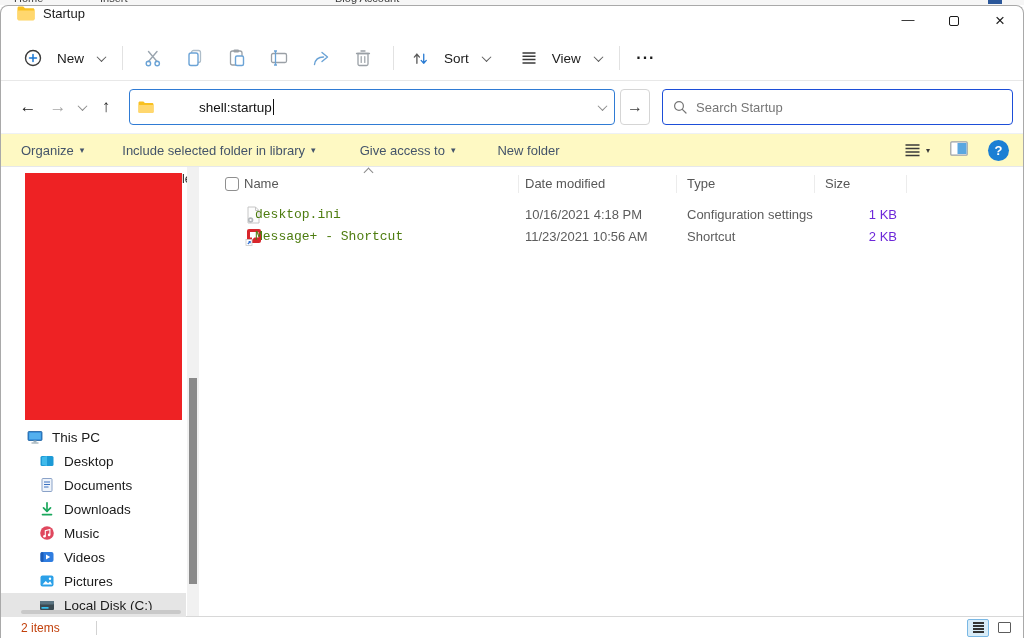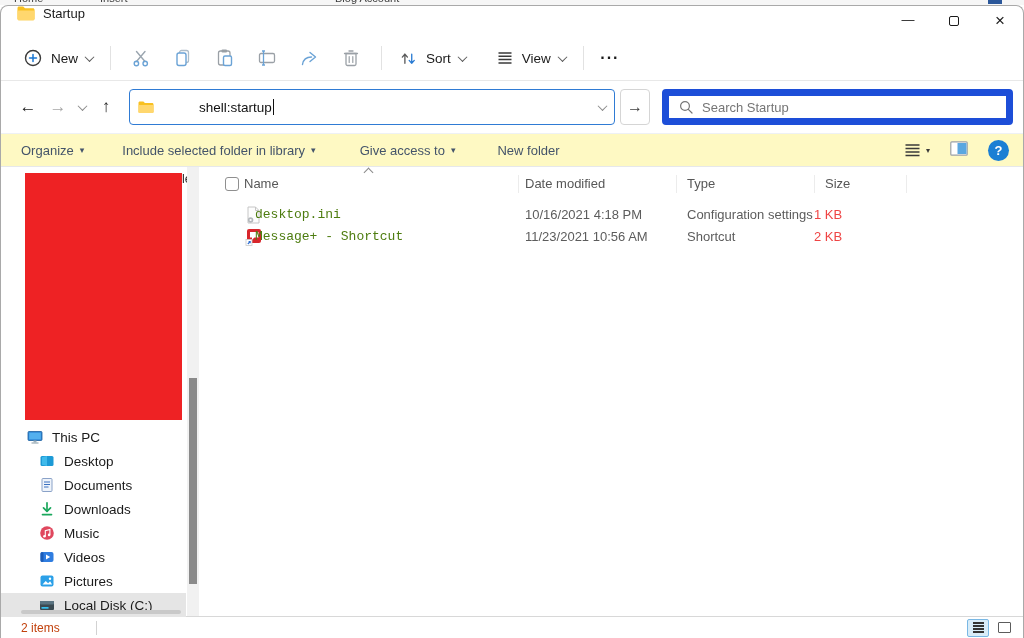--- a/index.html
+++ b/index.html
@@ -22,21 +22,21 @@
   .win-controls { margin-left:auto; display:flex; height:100%; }
   .win-btn { width:46px; display:flex; align-items:center; justify-content:center;
     font-size:13px; color:#1a1a1a; cursor:default; }
   .win-btn.min span { transform:translateY(-2px); }
   .max-box { width:10px; height:10px; border:1.2px solid #1a1a1a; border-radius:2px; }
   .win-btn.close { font-size:17px; }
 
   
   .toolbar { height:45px; display:flex; align-items:center; padding:0 14px;
     border-bottom:1px solid #e8e8e8; flex:0 0 auto; }
-  .tool-btn { display:flex; align-items:center; gap:8px; padding:6px 8px; border-radius:4px;
+  .tool-btn { display:flex; align-items:center; gap:14px; padding:6px 8px; border-radius:4px;
     font-size:13.5px; color:#1a1a1a; cursor:default; }
   .icon-btn { width:42px; height:34px; display:flex; align-items:center; justify-content:center; border-radius:4px; }
   .vsep { width:1px; height:24px; background:#e2e2e2; margin:0 9px; }
   .chev { width:7px; height:7px; border-right:1.3px solid #5a5a5a; border-bottom:1.3px solid #5a5a5a;
     transform:rotate(45deg) translate(-1px,-1px); }
   .more-dots { font-size:16px; font-weight:bold; letter-spacing:1px; color:#1a1a1a; }
 
   
   .navbar { height:52px; display:flex; align-items:center; padding:0 10px 0 12px; flex:0 0 auto; }
   .nav-btn { width:30px; height:32px; display:flex; align-items:center; justify-content:center;
@@ -45,21 +45,21 @@
   .nav-chevbtn { width:18px; }
   .nav-up { color:#1f1f1f; }
   .addressbar { width:486px; height:36px; margin-left:8px; border:1.5px solid #2f7bd4;
     border-radius:4px; display:flex; align-items:center; padding:0 8px; }
   .addressbar .aicon { width:16px; height:13px; margin-right:7px; flex:0 0 auto; }
   .address-text { font-size:13.5px; color:#111;margin-left:38px; }
   .text-caret { width:1px; height:16px; background:#111; margin-left:1px; }
   .addr-chev { margin-left:auto; }
   .go-btn { width:30px; height:36px; margin-left:5px; border:1px solid #d5d5d5; border-radius:4px;
     display:flex; align-items:center; justify-content:center; font-size:16px; color:#3c3c3c; }
-  .searchbox { flex:1; height:36px; margin-left:12px; border:7px solid #1d4ed8; border-radius:4px;
+  .searchbox { flex:1; height:36px; margin-left:12px; border:1px solid #1d4ed8; border-radius:4px;
     display:flex; align-items:center; padding:0 10px; }
   .searchbox svg { flex:0 0 auto; margin-right:9px; }
   .searchbox input { border:none; outline:none; width:100%; font-size:13px; color:#1a1a1a;
     font-family:"Liberation Sans", sans-serif; background:transparent; }
   .searchbox input::placeholder { color:#767676; }
 
   
   .commandbar { height:34px; display:flex; align-items:center; padding:0 14px 0 20px;
     background:#fef9c3; border-top:1px solid #eef1f4; border-bottom:1px solid #e6e8eb;
     font-size:13px; color:#44546a; flex:0 0 auto; }
@@ -98,22 +98,22 @@
   .hdr-type { position:absolute; left:482px; top:5px; }
   .hdr-size { position:absolute; left:620px; top:5px; }
   .hsep { position:absolute; top:4px; width:1px; height:18px; background:#ececec; }
   .hsep1{left:313px;} .hsep2{left:471px;} .hsep3{left:609px;} .hsep4{left:701px;}
   .file-row { position:absolute; left:0; right:8px; height:22px; cursor:default; }
   .row0 { top:37px; } .row1 { top:59px; }
   .file-row .c-icon { position:absolute; left:40px; top:2px; }
   .file-row .c-name { position:absolute; left:50px; top:3px; color:#4d7c0f;font-family:Liberation Mono, monospace; }
   .file-row .c-date { position:absolute; left:320px; top:3px; color:#5c5c5c; }
   .file-row .c-type { position:absolute; left:482px; top:3px; color:#5c5c5c; }
-  .file-row .c-size { position:absolute; left:609px; top:3px; width:89px; 
-    padding-right:6px; color:#ef4444; }
+  .file-row .c-size { position:absolute; left:609px; top:3px; width:89px; text-align:right;
+    padding-right:6px; color:#6d28d9; }
 
   
   .statusbar { height:22px; border-top:1px solid #d8d8d8; display:flex; align-items:center;
     padding:0 8px 0 20px; flex:0 0 auto; }
   .status-count { font-size:12px; color:#c2410c; }
   .status-sep { width:1px; height:14px; background:#d2d2d2; margin-left:36px; }
   .status-right { margin-left:auto; display:flex; gap:4px; }
   .view-toggle { width:22px; height:18px; display:flex; align-items:center; justify-content:center;
     border:1px solid transparent; border-radius:2px; }
   .view-toggle.active { background:#d8ecf8; border-color:#7ab8e4; }

